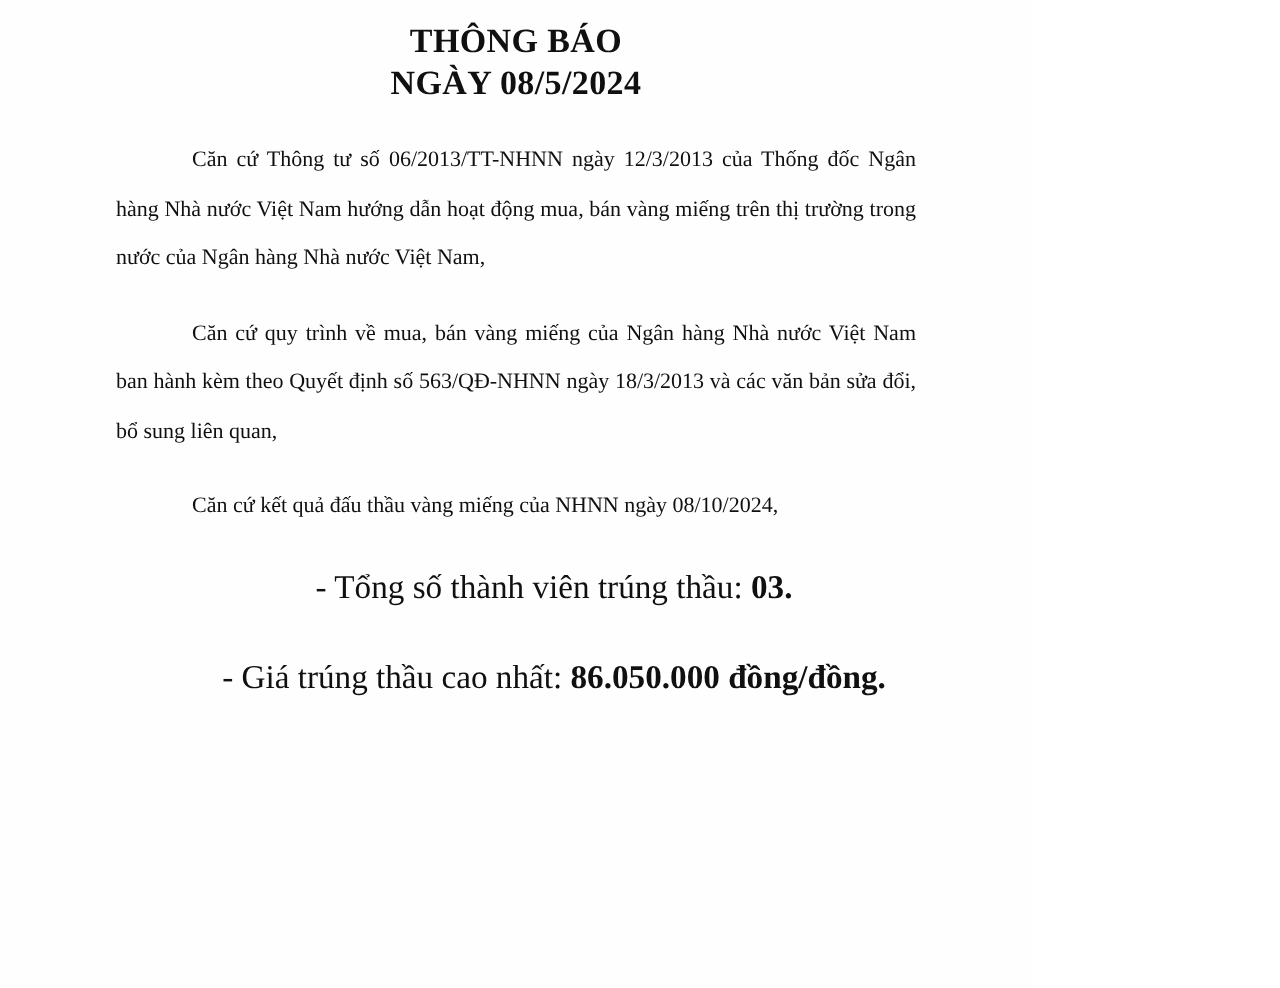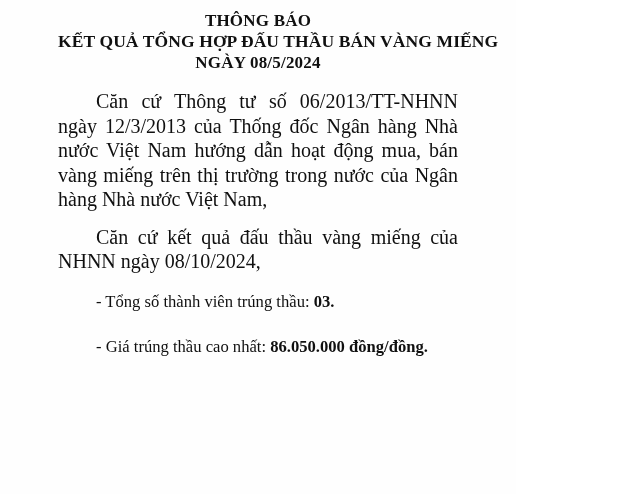--- a/index.html
+++ b/index.html
@@ -46,58 +46,59 @@
   .title-line.date {
     font-size: 17px;
   }
 
   
   .body-block {
     margin-top: 16px;
   }
   p.para {
     margin: 0 0 0 0;
-    font-size: 20px;
+    font-size: 11px;
     line-height: 24.5px;
     text-align: justify;
     text-indent: 38px;
     hyphens: none;
   }
   p.para + p.para {
     margin-top: 13px;
   }
 
   
   .items {
     margin-top: 16px;
+    text-align: center;
   }
   .item {
     font-size: 16.6px;
     line-height: 24px;
     margin-left: 38px;
     margin-bottom: 21px;
     white-space: nowrap;
   }
   .item .val {
     font-weight: bold;
   }
 </style>
 </head>
 <body>
 
 <div class="page">
 
   <div class="title-block">
     <div class="title-line main">THÔNG BÁO</div>
-    <div class="title-line wide">KẾT QUẢ TỔNG HỢP ĐẤU THẦU BÁN VÀNG MIẾNG</div>
     <div class="title-line date">NGÀY 08/5/2024</div>
   </div>
 
   <div class="body-block">
     <p class="para">Căn cứ Thông tư số 06/2013/TT-NHNN ngày 12/3/2013 của Thống đốc Ngân hàng Nhà nước Việt Nam hướng dẫn hoạt động mua, bán vàng miếng trên thị trường trong nước của Ngân hàng Nhà nước Việt Nam,</p>
+    <p class="para">Căn cứ quy trình về mua, bán vàng miếng của Ngân hàng Nhà nước Việt Nam ban hành kèm theo Quyết định số 563/QĐ-NHNN ngày 18/3/2013 và các văn bản sửa đổi, bổ sung liên quan,</p>
     <p class="para">Căn cứ kết quả đấu thầu vàng miếng của NHNN ngày 08/10/2024,</p>
   </div>
 
   <div class="items">
     <div class="item">
       <span>- Tổng số thành viên trúng thầu: </span><span class="val">03.</span>
     </div>
     <div class="item">
       <span>- Giá trúng thầu cao nhất: </span><span class="val">86.050.000 đồng/đồng.</span>
     </div>

